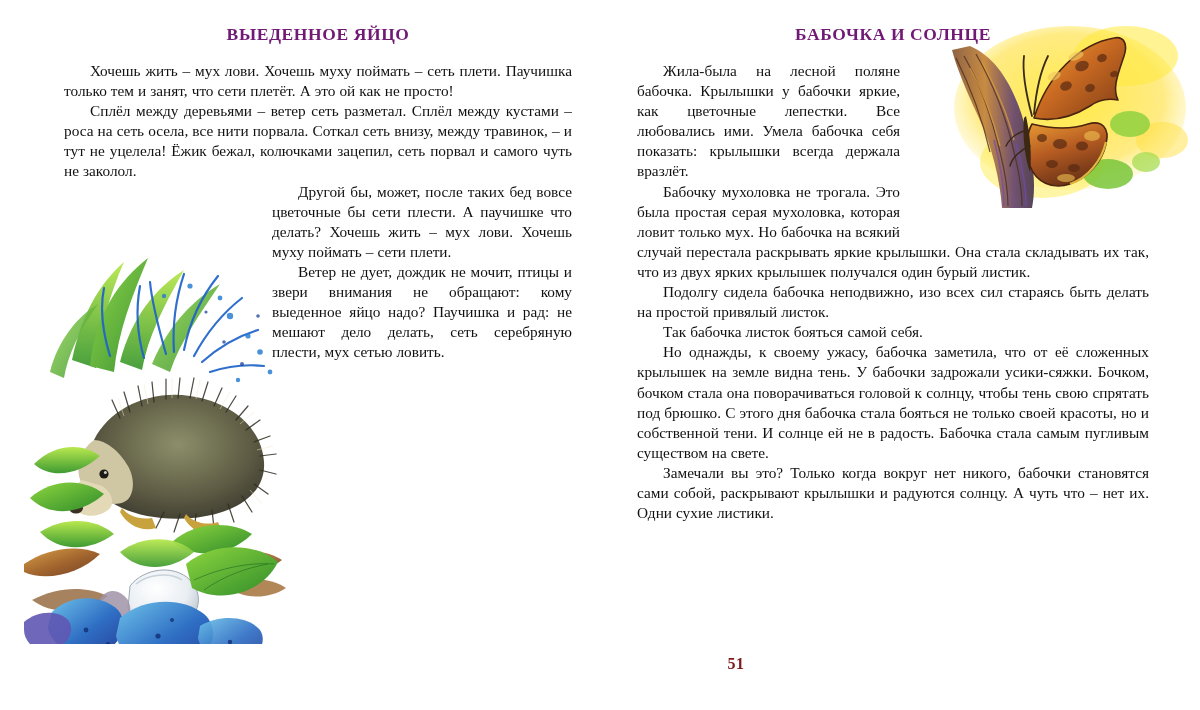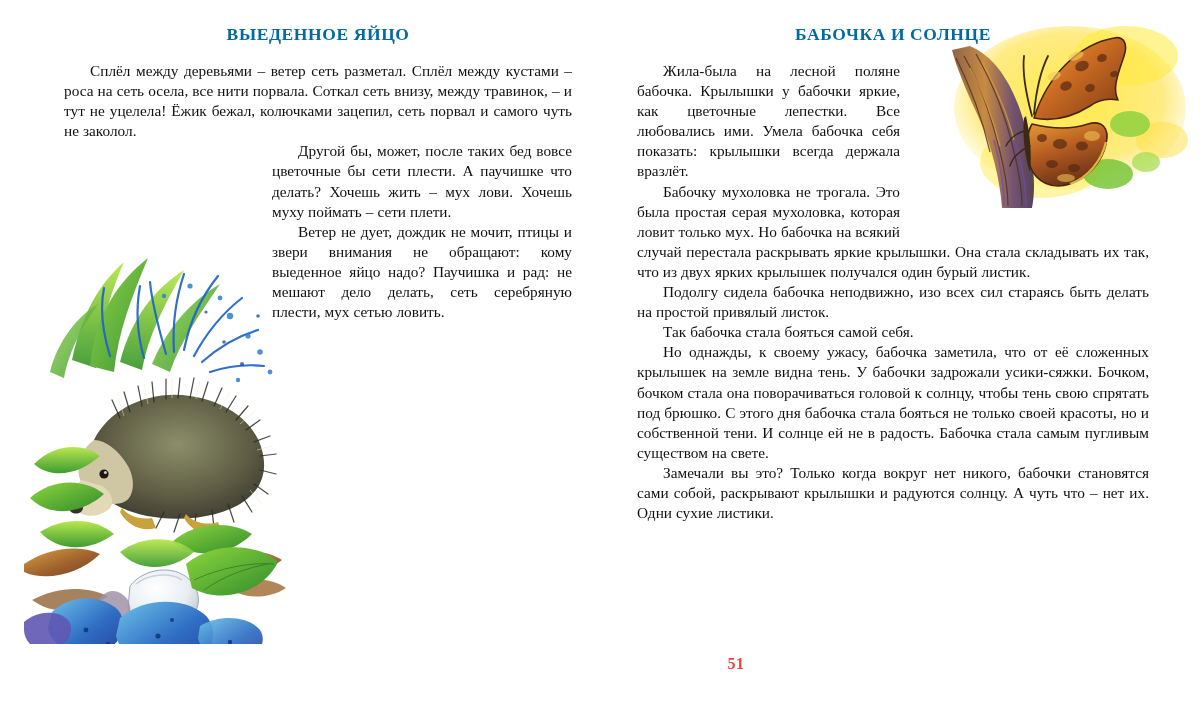--- a/index.html
+++ b/index.html
@@ -35,21 +35,21 @@
     top: 24px;
     width: 512px;
     height: 660px;
   }
 
   .story-title {
     font-family: "Liberation Serif", "DejaVu Serif", serif;
     font-weight: bold;
     font-size: 17.5px;
     letter-spacing: 0.6px;
-    color: #0369a1;
+    color: #701a75;
     text-align: center;
     margin: 0 0 16px 0;
     line-height: 1.2;
   }
 
   p.body {
     margin: 0;
     font-size: 15.3px;
     line-height: 20.1px;
     text-align: justify;
@@ -95,55 +95,56 @@
 
   
   .folio {
     position: absolute;
     left: 0;
     top: 655px;
     width: 1200px;
     text-align: center;
     font-size: 16px;
     font-weight: bold;
-    color: #ef4444;
+    color: #7f1d1d;
     letter-spacing: 0.5px;
   }
   .folio-inner {
     display: inline-block;
     margin-left: 272px; 
   }
 </style>
 </head>
 <body>
 
 <div class="page">
 
   <div class="col-left">
 
     <h2 class="story-title">ВЫЕДЕННОЕ ЯЙЦО</h2>
 
+    <p class="body">Хочешь жить – мух лови. Хочешь муху поймать – сеть плети. Паучишка только тем и занят, что сети плетёт. А это ой как не просто!</p>
     <p class="body">Сплёл между деревьями – ветер сеть разметал. Сплёл между кустами – роса на сеть осела, все нити порвала. Соткал сеть внизу, между травинок, – и тут не уцелела! Ёжик бежал, колючками зацепил, сеть порвал и самого чуть не заколол.</p>
 
     <div class="float-hedgehog"></div>
 
     <p class="body">Другой бы, может, после таких бед вовсе цветочные бы сети плести. А паучишке что делать? Хочешь жить – мух лови. Хочешь муху поймать – сети плети.</p>
     <p class="body">Ветер не дует, дождик не мочит, птицы и звери внимания не обращают: кому выеденное яйцо надо? Паучишка и рад: не мешают дело делать, сеть серебряную плести, мух сетью ловить.</p>
   </div>
 
   <div class="col-right">
 
     <h2 class="story-title">БАБОЧКА И СОЛНЦЕ</h2>
 
     <div class="float-butterfly"></div>
 
     <p class="body">Жила-была на лесной поляне бабочка. Крылышки у бабочки яркие, как цветочные лепестки. Все любовались ими. Умела бабочка себя показать: крылышки всегда держала вразлёт.</p>
     <p class="body">Бабочку мухоловка не трогала. Это была простая серая мухоловка, которая ловит только мух. Но бабочка на всякий случай перестала раскрывать яркие крылышки. Она стала складывать их так, что из двух ярких крылышек получался один бурый листик.</p>
     <p class="body">Подолгу сидела бабочка неподвижно, изо всех сил стараясь быть делать на простой привялый листок.</p>
-    <p class="body">Так бабочка стала бояться самой себя.</p>
+    <p class="body">Так бабочка листок бояться самой себя.</p>
     <p class="body">Но однажды, к своему ужасу, бабочка заметила, что от её сложенных крылышек на земле видна тень. У бабочки задрожали усики-сяжки. Бочком, бочком стала она поворачиваться головой к солнцу, чтобы тень свою спрятать под брюшко. С этого дня бабочка стала бояться не только своей красоты, но и собственной тени. И солнце ей не в радость. Бабочка стала самым пугливым существом на свете.</p>
     <p class="body">Замечали вы это? Только когда вокруг нет никого, бабочки становятся сами собой, раскрывают крылышки и радуются солнцу. А чуть что – нет их. Одни сухие листики.</p>
   </div>
 
   <div class="art" id="hedgehog-art">
     <svg viewBox="0 0 268 432" width="268" height="432" xmlns="http://www.w3.org/2000/svg">
       <defs>
         <radialGradient id="hgBody" cx="50%" cy="40%" r="70%">
           <stop offset="0%" stop-color="#8c8f6a"></stop>
           <stop offset="60%" stop-color="#5e5c44"></stop>

